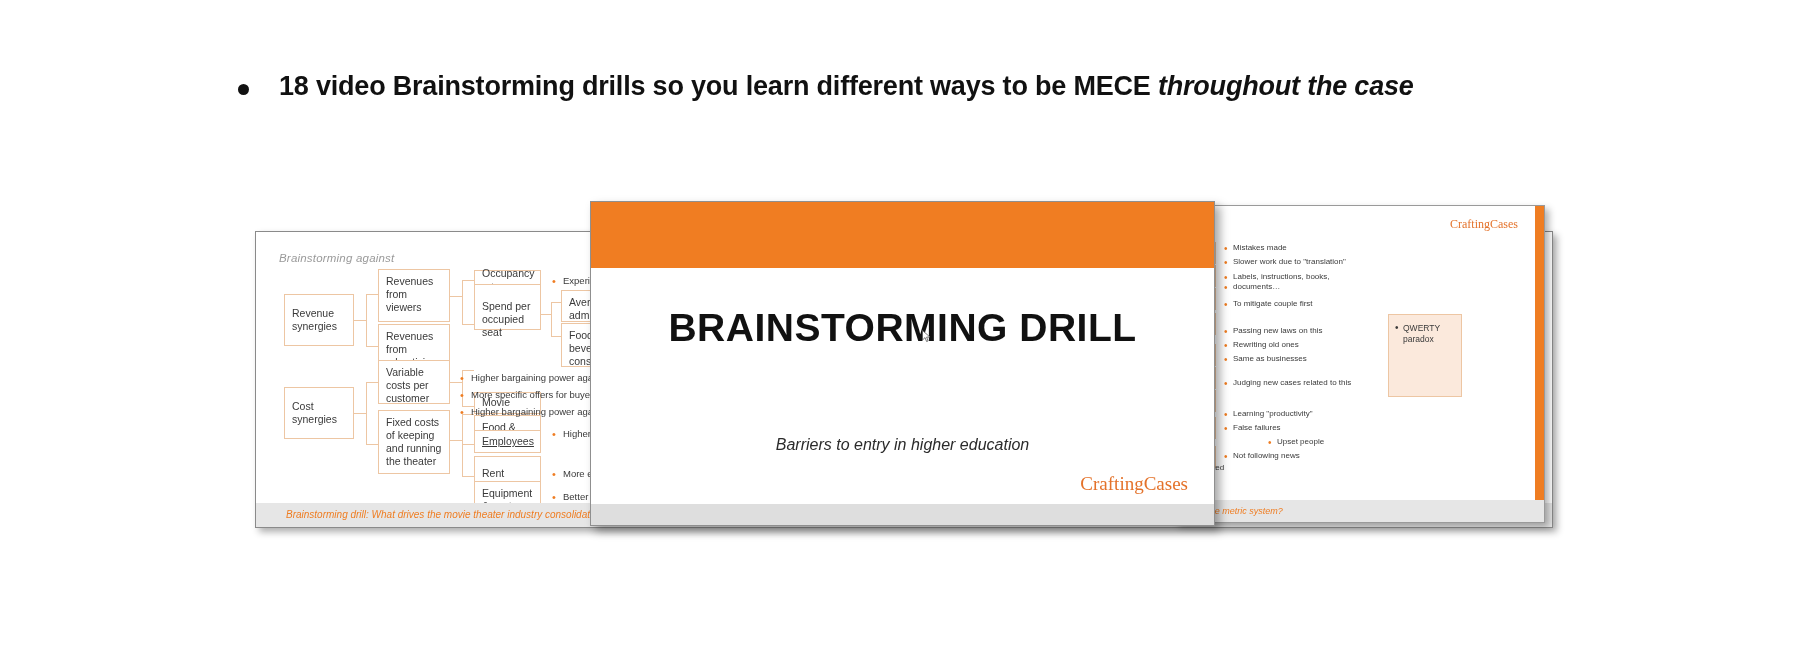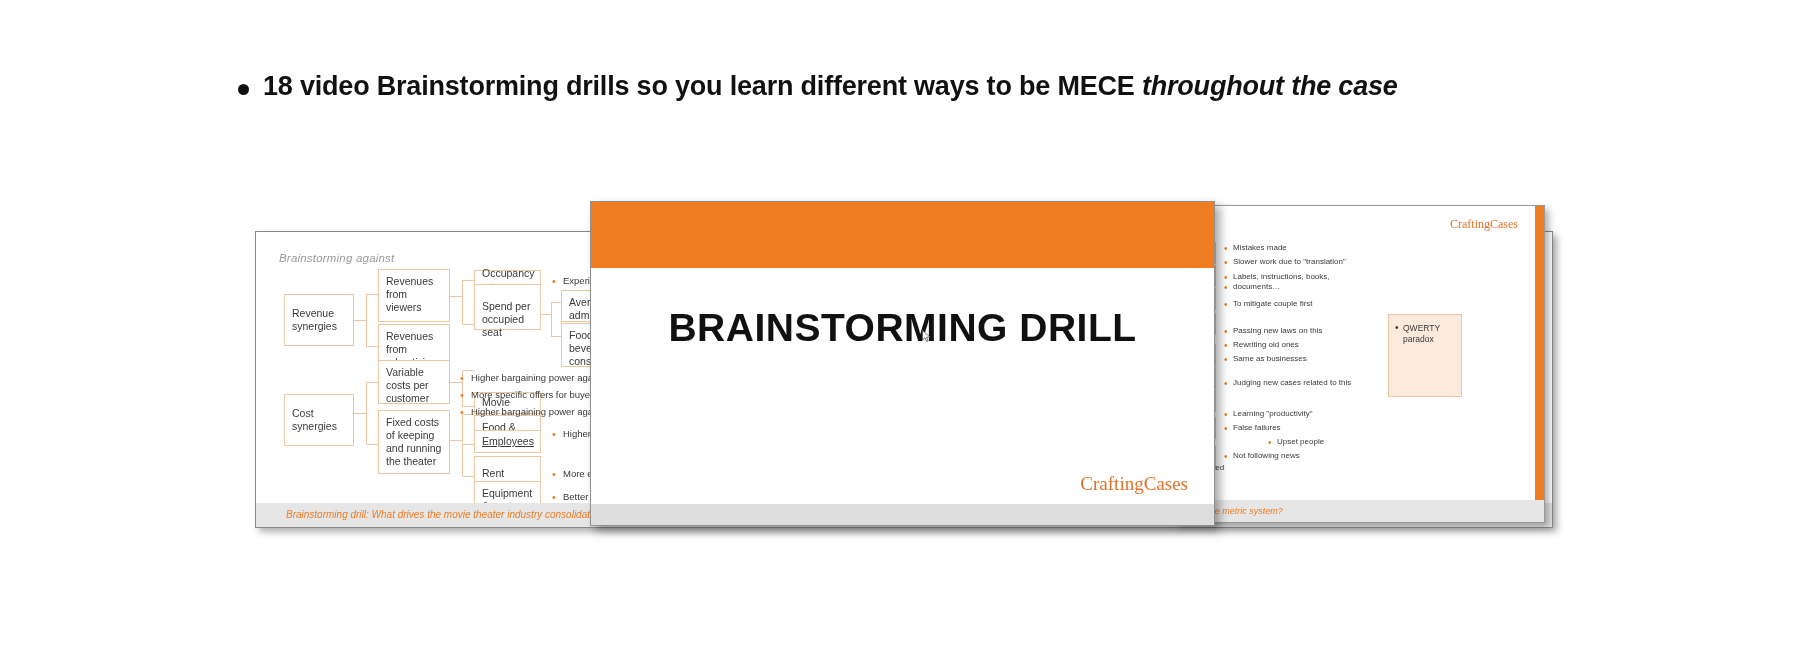--- a/index.html
+++ b/index.html
@@ -9,21 +9,21 @@
     background:#ffffff;
     font-family:"Liberation Sans", sans-serif;
     position:relative;
     overflow:hidden;
   }
 
   
   .headline-row{
     position:absolute;
     left:238px; top:70px;
-    display:flex; align-items:flex-start; gap:14px;
+    display:flex; align-items:flex-start; gap:30px;
   }
   .bullet-dot{
     width:11px;height:11px;border-radius:50%;
     background:#111; margin-top:14px; flex:0 0 auto;
   }
   .headline-text{
     font-size:27px; font-weight:bold; color:#111;
     letter-spacing:-0.2px; white-space:nowrap;
     line-height:1.2;
   }
@@ -179,21 +179,21 @@
 </div>
 
 <div class="stage">
 
   <div class="slide slide-left">
     <div class="sl-title">Brainstorming against</div>
 
     <div class="tbox" style="left:28px;top:62px;width:70px;height:52px;">
       <span>Revenue synergies</span>
     </div>
-    <div class="tbox" style="left:28px;top:155px;width:70px;height:52px;margin-top:7px;">
+    <div class="tbox" style="left:28px;top:155px;width:70px;height:52px;">
       <span>Cost synergies</span>
     </div>
 
     <div class="tline h" style="left:98px;top:88px;width:12px;"></div>
     <div class="tline v" style="left:110px;top:62px;height:52px;"></div>
     <div class="tline h" style="left:110px;top:62px;width:12px;"></div>
     <div class="tline h" style="left:110px;top:114px;width:12px;"></div>
 
     <div class="tline h" style="left:98px;top:181px;width:12px;"></div>
     <div class="tline v" style="left:110px;top:150px;height:62px;"></div>
@@ -316,20 +316,21 @@
     <div class="sr-note">g re-elected</div>
 
     <div class="sr-footer">
       <span>A into the metric system?</span>
     </div>
   </div>
 
   <div class="slide slide-center">
     <div class="sc-band"></div>
     <div class="sc-title">BRAINSTORMING DRILL</div>
+    <div class="sc-sub">Barriers to entry in higher education</div>
     <div class="sc-logo">CraftingCases</div>
 
     <svg class="cursor" viewBox="0 0 9 13">
       <path d="M0.5 0.5 L0.5 10 L3 7.6 L4.6 11.5 L6.1 10.9 L4.6 7.1 L8 7.1 Z" fill="#fff" stroke="#555" stroke-width="0.8"></path>
     </svg>
 
     <div class="sc-strip"></div>
   </div>
 
 </div>

